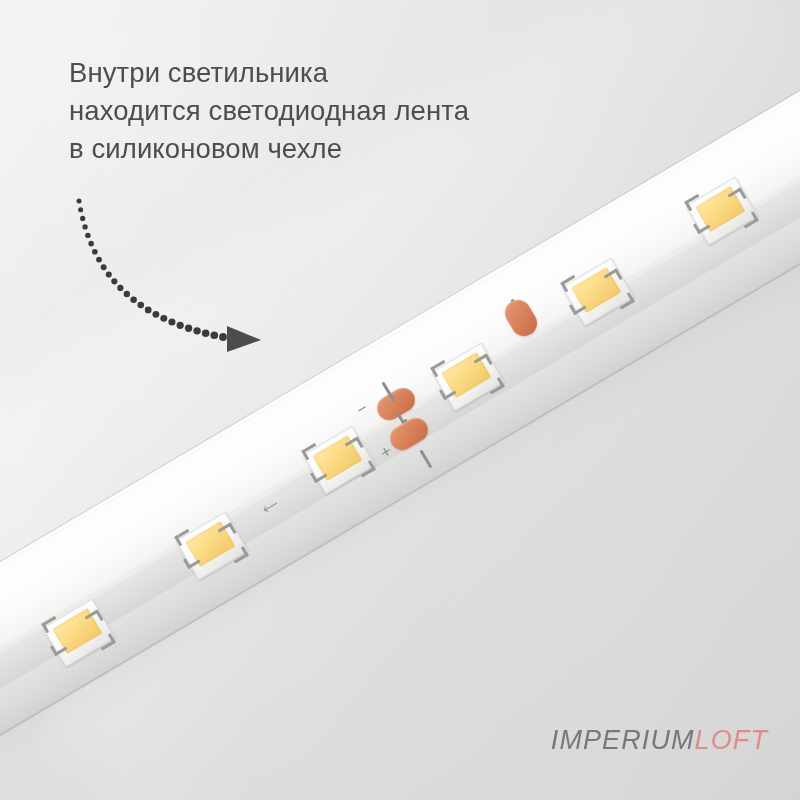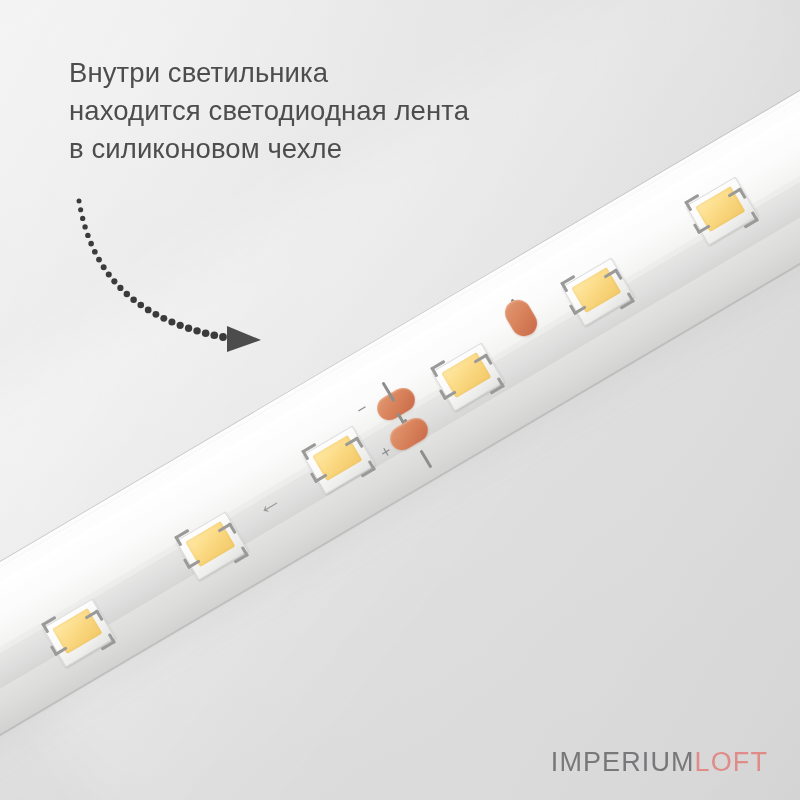--- a/index.html
+++ b/index.html
@@ -231,25 +231,26 @@
     font-size: 17px;
     line-height: 1;
     font-weight: 400;
     transform: translate(-50%, -50%) rotate(-30.5deg);
   }
 
   
   .logo {
     position: absolute;
     right: 32px;
-    bottom: 22px;
+    bottom: 44px;
     font-size: 27px;
     font-weight: 300;
     letter-spacing: 1.1px;
     white-space: nowrap;
+    font-style: italic;
     -webkit-font-smoothing: antialiased;
   }
   .logo .brand-a { color: #78787a; }
   .logo .brand-b { color: #e08b87; }
 </style>
 </head>
 <body>
 
 <div id="stage">
 

